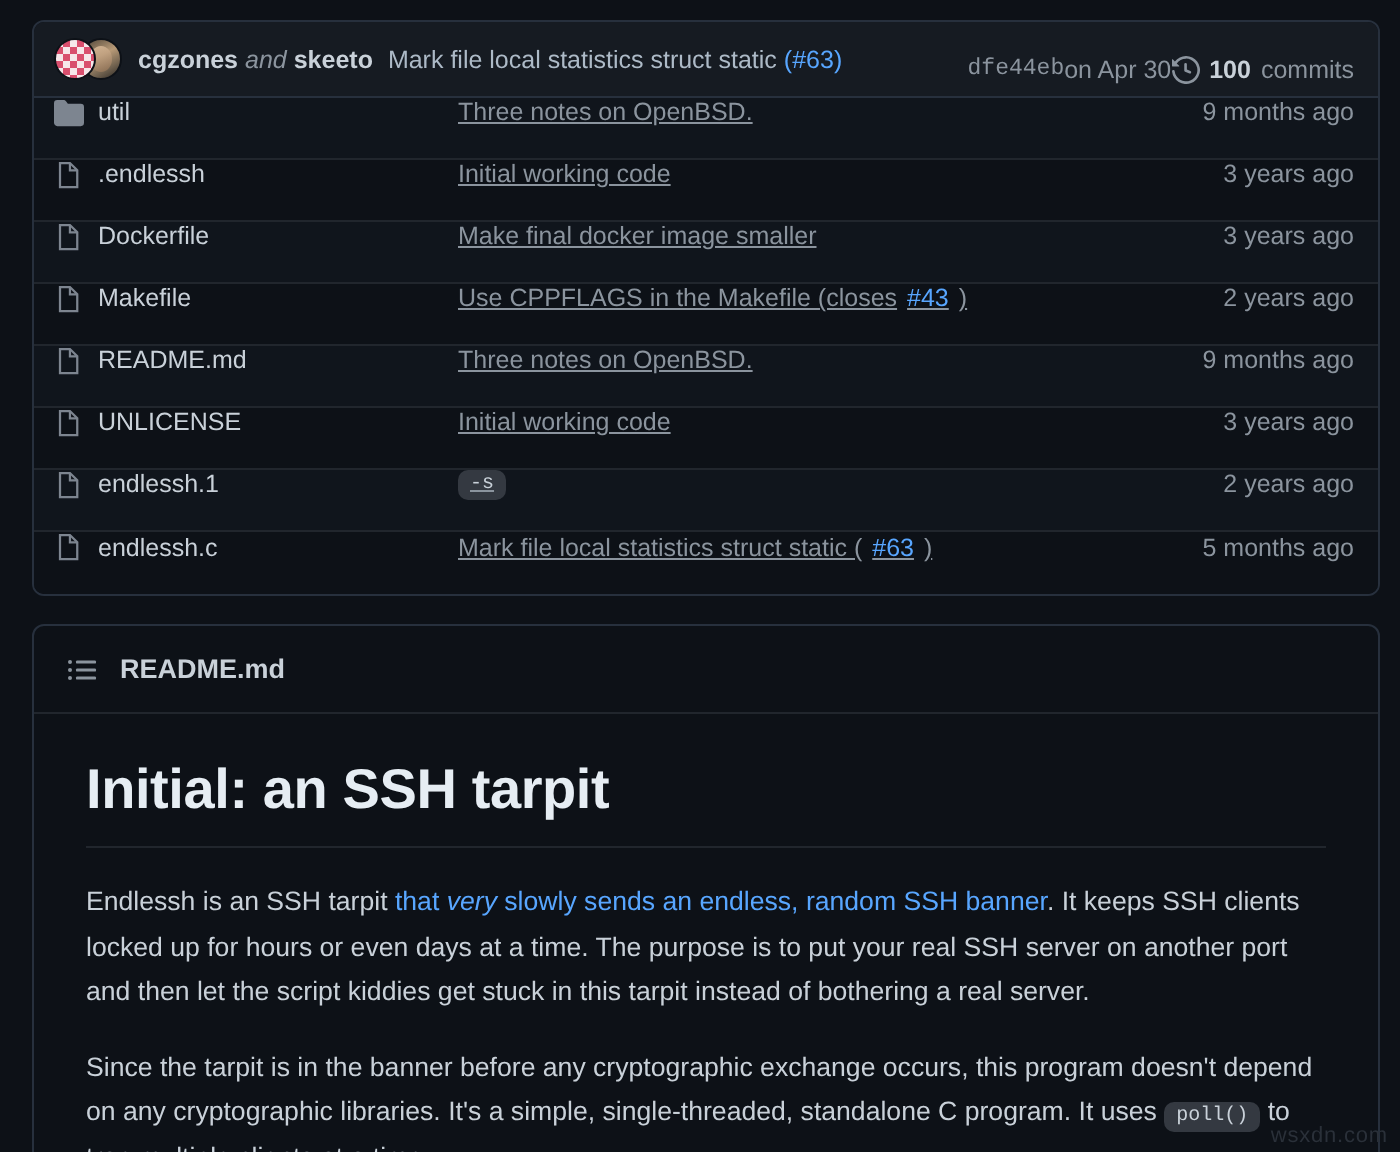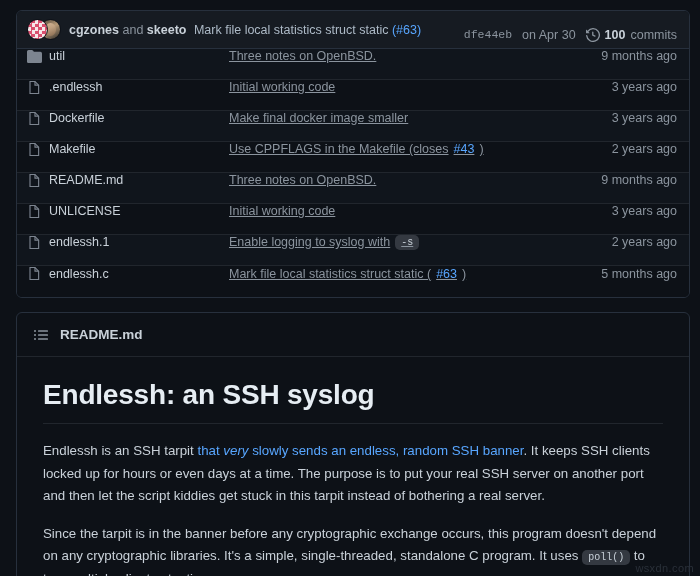--- a/index.html
+++ b/index.html
@@ -78,34 +78,34 @@
     width: 11px; height: 13px;
     border-radius: 50%;
     background: linear-gradient(160deg, #e3c3a0, #8e6f53);
     opacity: .85;
   }
   .commit-authors { margin-left: 2px; }
   .bold-name {
     font-weight: bold;
     color: #c9d1d9;
   }
-  .muted { color: #8b949e; }
+  .muted { color: #8b949e; font-style: italic; }
   .commit-msg {
     color: #adbac7;
     margin-left: 4px;
   }
   .lnk {
     color: #58a6ff;
     text-decoration: none;
   }
   .header-right {
     margin-left: auto;
     display: flex;
     align-items: center;
-    gap: 10px;
+    gap: 0;
     flex: 0 0 auto;
     margin-top: 10px;
   }
   .hash {
     font-family: "Liberation Mono", monospace;
     font-size: 11.5px;
     color: #8b949e;
   }
   .cdate {
     font-size: 12.5px;
@@ -359,21 +359,20 @@
 
     <div class="frow">
       <span class="ficon">
         <svg width="15" height="15" viewBox="0 0 16 16" fill="none" stroke="#7d8590" stroke-width="1.2">
             <path d="M3.2 1.6h5.3l3.9 3.9v8.9H3.2z"></path>
             <path d="M8.5 1.7v3.8h3.8"></path>
           </svg>
       </span>
       <span class="fname">endlessh.1</span>
       <span class="fmsg">
-        <span>Enable logging to syslog with</span>
           <span class="codebadge">-s</span>
       </span>
       <span class="ftime">2 years ago</span>
     </div>
 
     <div class="frow">
       <span class="ficon">
         <svg width="15" height="15" viewBox="0 0 16 16" fill="none" stroke="#7d8590" stroke-width="1.2">
             <path d="M3.2 1.6h5.3l3.9 3.9v8.9H3.2z"></path>
             <path d="M8.5 1.7v3.8h3.8"></path>
@@ -399,21 +398,21 @@
             <circle cx="2" cy="12" r="1"></circle>
           <rect x="5" y="3.2" width="10" height="1.6" rx=".6"></rect>
           <rect x="5" y="7.2" width="10" height="1.6" rx=".6"></rect>
           <rect x="5" y="11.2" width="10" height="1.6" rx=".6"></rect>
         </svg>
       </span>
       <span class="readme-title">README.md</span>
     </div>
 
     <div class="readme-body">
-      <h1>Endlessh: an SSH syslog</h1>
+      <h1>Initial: an SSH tarpit</h1>
       <div class="hr"></div>
 
       <p>
         <span>Endlessh is an SSH tarpit </span><a class="lnk" href="#"><span>that </span><em>very</em><span> slowly sends an endless, random SSH banner</span></a><span>. It keeps SSH clients locked up for hours or even days at a time. The purpose is to put your real SSH server on another port and then let the script kiddies get stuck in this tarpit instead of bothering a real server.</span>
       </p>
 
       <p>
         <span>Since the tarpit is in the banner before any cryptographic exchange occurs, this program doesn't depend on any cryptographic libraries. It's a simple, single-threaded, standalone C program. It uses </span><span class="codebadge">poll()</span><span> to trap multiple clients at a time.</span>
       </p>
     </div>

